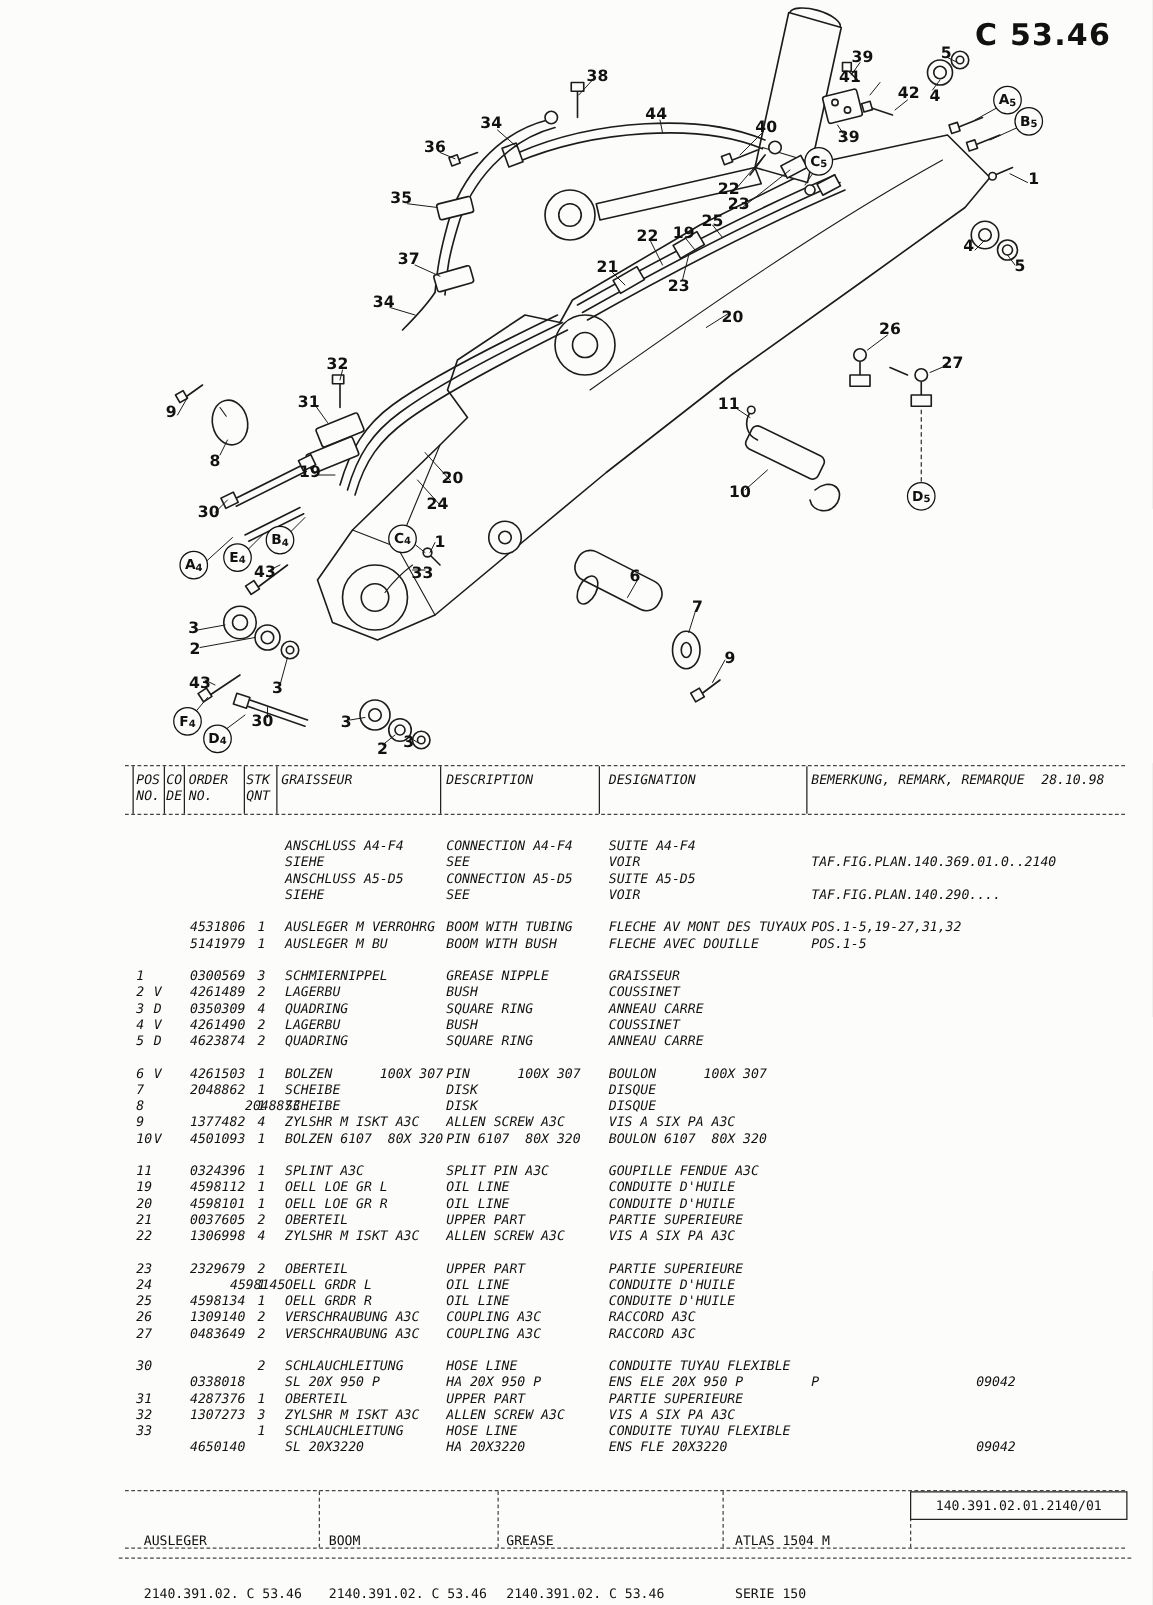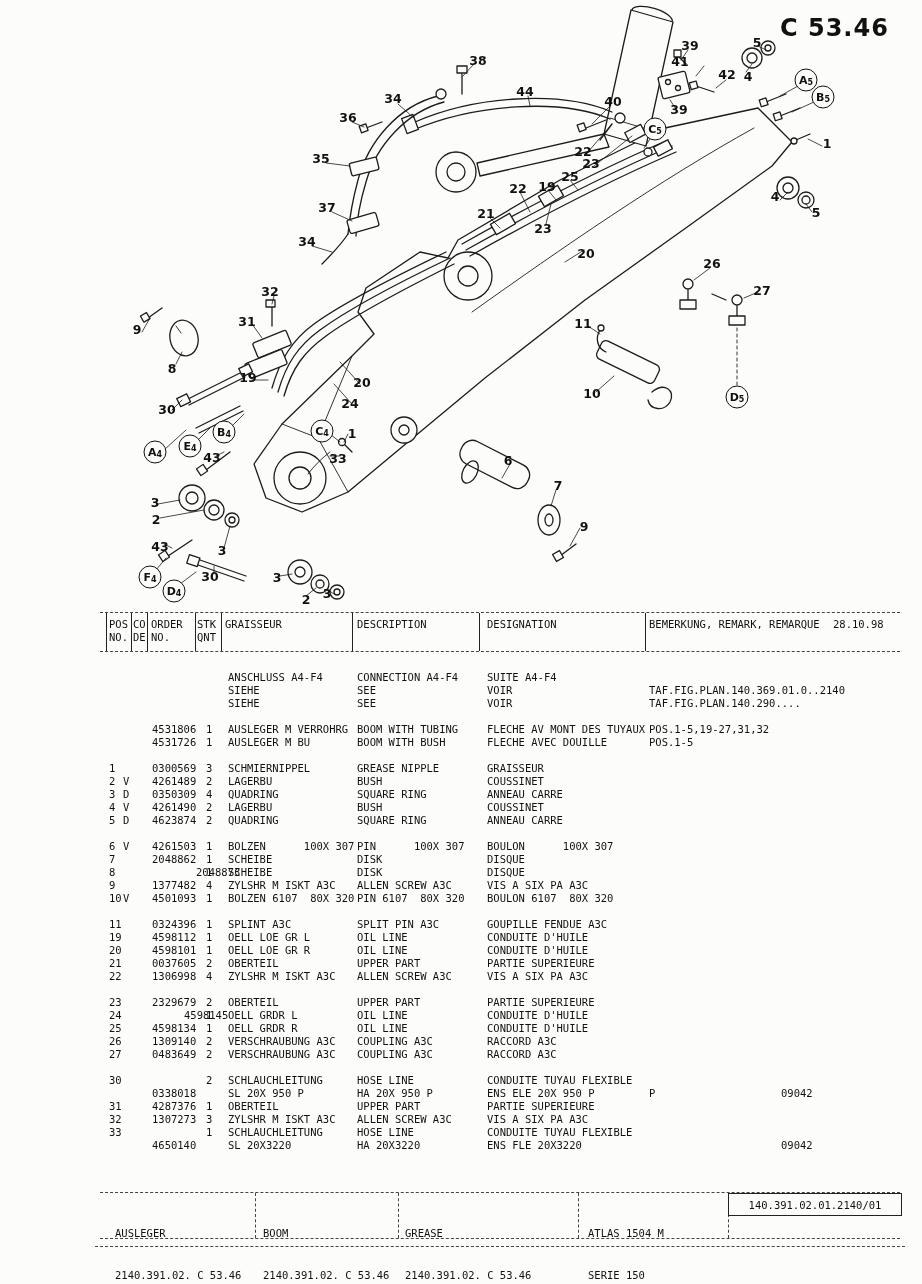--- a/index.html
+++ b/index.html
@@ -8,21 +8,21 @@
   .page-code{position:absolute;top:14px;left:780px;font:700 24px "DejaVu Sans",sans-serif;letter-spacing:1px;}
   .diagram{position:absolute;left:0;top:0;}
   #labels{position:absolute;left:0;top:0;width:922px;height:612px;}
   .callout{position:absolute;transform:translate(-50%,-50%);font:600 12.5px "DejaVu Sans",sans-serif;color:#111;}
   .connector{position:absolute;transform:translate(-50%,-50%);width:21px;height:21px;border:1.5px solid #111;
              border-radius:50%;background:#fcfcfa;display:flex;align-items:center;justify-content:center;
              font:700 11px "DejaVu Sans",sans-serif;}
   .connector .sub{font-size:8px;margin-top:4px;}
   
   #table{position:absolute;left:100px;top:612px;width:800px;
-         font-family:"DejaVu Sans Mono","Liberation Mono",monospace;font-size:10.5px;line-height:13px;}
+         font-family:"DejaVu Sans Mono","Liberation Mono",monospace;font-size:10.5px;line-height:13px;font-style:italic;}
   .thead{position:relative;height:38px;border-top:1.3px dashed #444;border-bottom:1.3px dashed #444;}
   .hcell{position:absolute;white-space:pre;}
   .vbar{position:absolute;top:0;height:38px;width:0;border-left:1px solid #222;}
   #tbody{padding-top:19px;}
   .tgroup{margin-bottom:13px;}
   .trow{position:relative;height:13px;}
   .cell{position:absolute;white-space:pre;}
   
   #footer{position:absolute;left:100px;top:1192px;width:800px;height:45px;
           border-top:1.4px dashed #444;border-bottom:1.4px dashed #444;
@@ -404,37 +404,42 @@
             <span class="cell" style="left: 257px;">CONNECTION A4-F4</span>
             <span class="cell" style="left: 387px;">SUITE A4-F4</span>
           </div>
           <div class="trow">
             <span class="cell" style="left: 128px;">SIEHE</span>
             <span class="cell" style="left: 257px;">SEE</span>
             <span class="cell" style="left: 387px;">VOIR</span>
             <span class="cell" style="left: 549px;">TAF.FIG.PLAN.140.369.01.0..2140</span>
           </div>
           <div class="trow">
+            <span class="cell" style="left: 128px;">ANSCHLUSS A5-D5</span>
+            <span class="cell" style="left: 257px;">CONNECTION A5-D5</span>
+            <span class="cell" style="left: 387px;">SUITE A5-D5</span>
+          </div>
+          <div class="trow">
             <span class="cell" style="left: 128px;">SIEHE</span>
             <span class="cell" style="left: 257px;">SEE</span>
             <span class="cell" style="left: 387px;">VOIR</span>
             <span class="cell" style="left: 549px;">TAF.FIG.PLAN.140.290....</span>
           </div>
         </div>
         <div class="tgroup">
           <div class="trow">
             <span class="cell" style="left: 52px;">4531806</span>
             <span class="cell" style="left: 106px;">1</span>
             <span class="cell" style="left: 128px;">AUSLEGER M VERROHRG</span>
             <span class="cell" style="left: 257px; text-align: right;">BOOM WITH TUBING</span>
             <span class="cell" style="left: 387px;">FLECHE AV MONT DES TUYAUX</span>
             <span class="cell" style="left: 549px;">POS.1-5,19-27,31,32</span>
           </div>
           <div class="trow">
-            <span class="cell" style="left: 52px;">4531726</span>
+            <span class="cell" style="left: 52px;">5141979</span>
             <span class="cell" style="left: 106px;">1</span>
             <span class="cell" style="left: 128px;">AUSLEGER M BU</span>
             <span class="cell" style="left: 257px;">BOOM WITH BUSH</span>
             <span class="cell" style="left: 387px;">FLECHE AVEC DOUILLE</span>
             <span class="cell" style="left: 549px;">POS.1-5</span>
           </div>
         </div>
         <div class="tgroup">
           <div class="trow">
             <span class="cell" style="left: 9px;">1</span>

